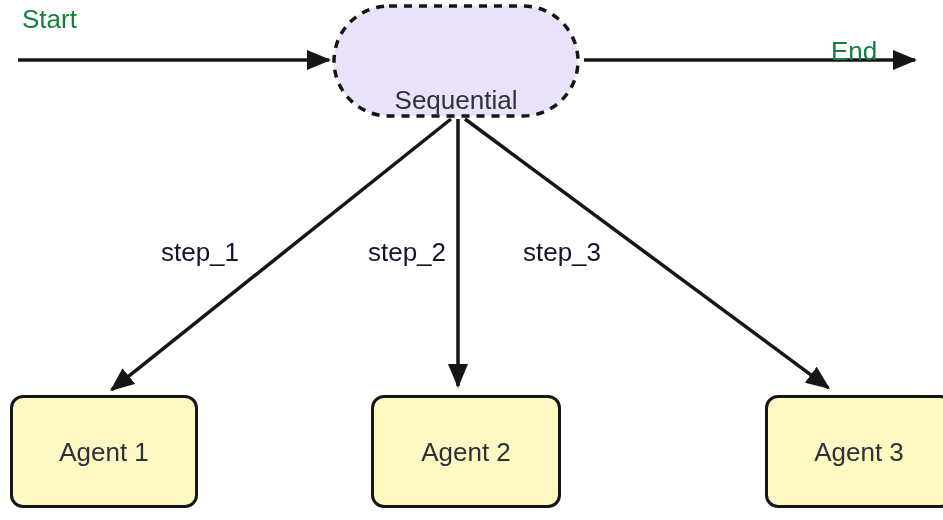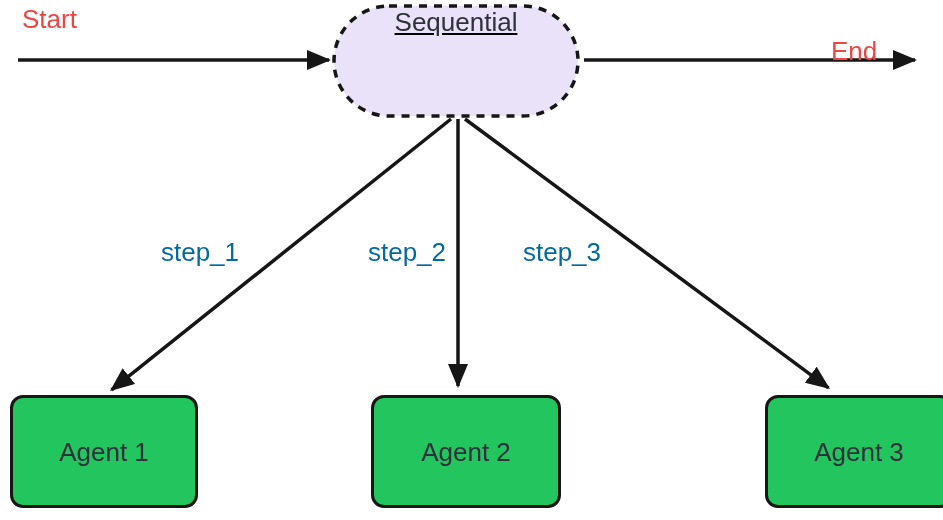--- a/index.html
+++ b/index.html
@@ -28,54 +28,53 @@
   }
   .controller-shape {
     fill: #e9e2f8;
     stroke: #161616;
     stroke-width: 3.5;
     stroke-dasharray: 8 7;
   }
   .flow-label {
     position: absolute;
     font-size: 26px;
-    color: #ef4444;
+    color: #15803d;
     white-space: nowrap;
   }
   .node-text {
     color: #2e303b;
     font-size: 26px;
     line-height: 36px;
     text-align: center;
   }
   .controller-label {
     position: absolute;
     left: 332px;
     top: 4px;
     width: 248px;
     height: 114px;
     display: flex;
     flex-direction: column;
     align-items: center;
-    justify-content: space-between;
-    text-decoration: underline;
+    justify-content: flex-end;
   }
   .edge-label {
     position: absolute;
     transform: translate(-50%, -50%);
     font-size: 26px;
-    color: #0369a1;
+    color: #0f172a;
     white-space: nowrap;
   }
   .agent-box {
     position: absolute;
     top: 395px;
     height: 113px;
     box-sizing: border-box;
-    background: #22c55e;
+    background: #fef9c3;
     border: 3.5px solid #161616;
     border-radius: 13px;
     display: flex;
     align-items: center;
     justify-content: center;
   }
   .agent-1 { left: 10px;  width: 188px; }
   .agent-2 { left: 363px; width: 190px; margin-left: 8px; }
   .agent-3 { left: 745px; width: 188px; margin-left: 20px; }
 </style>

